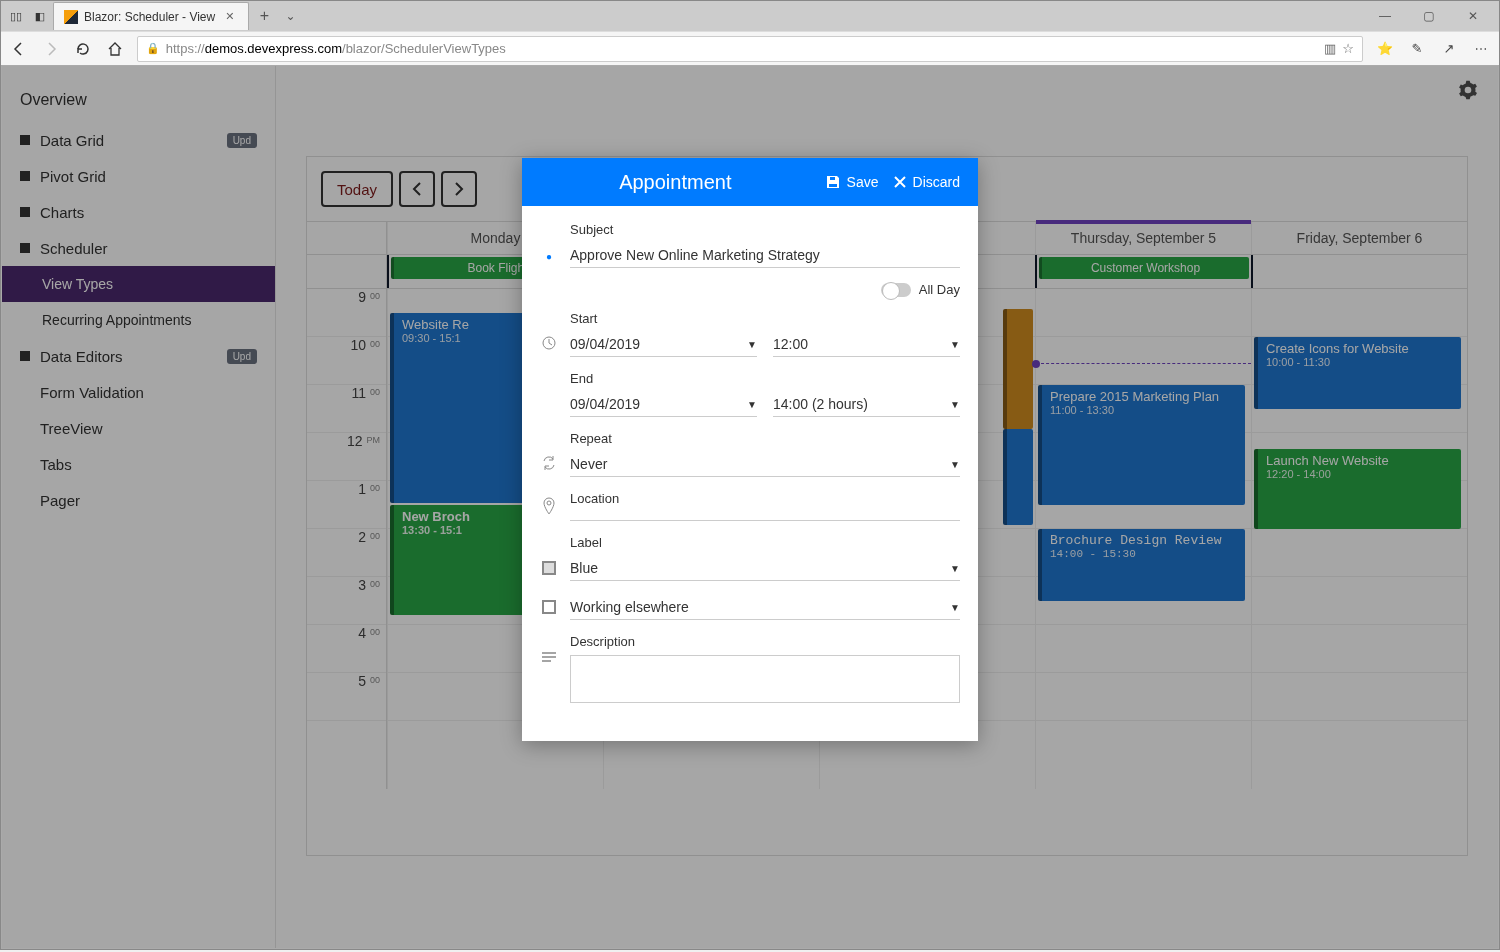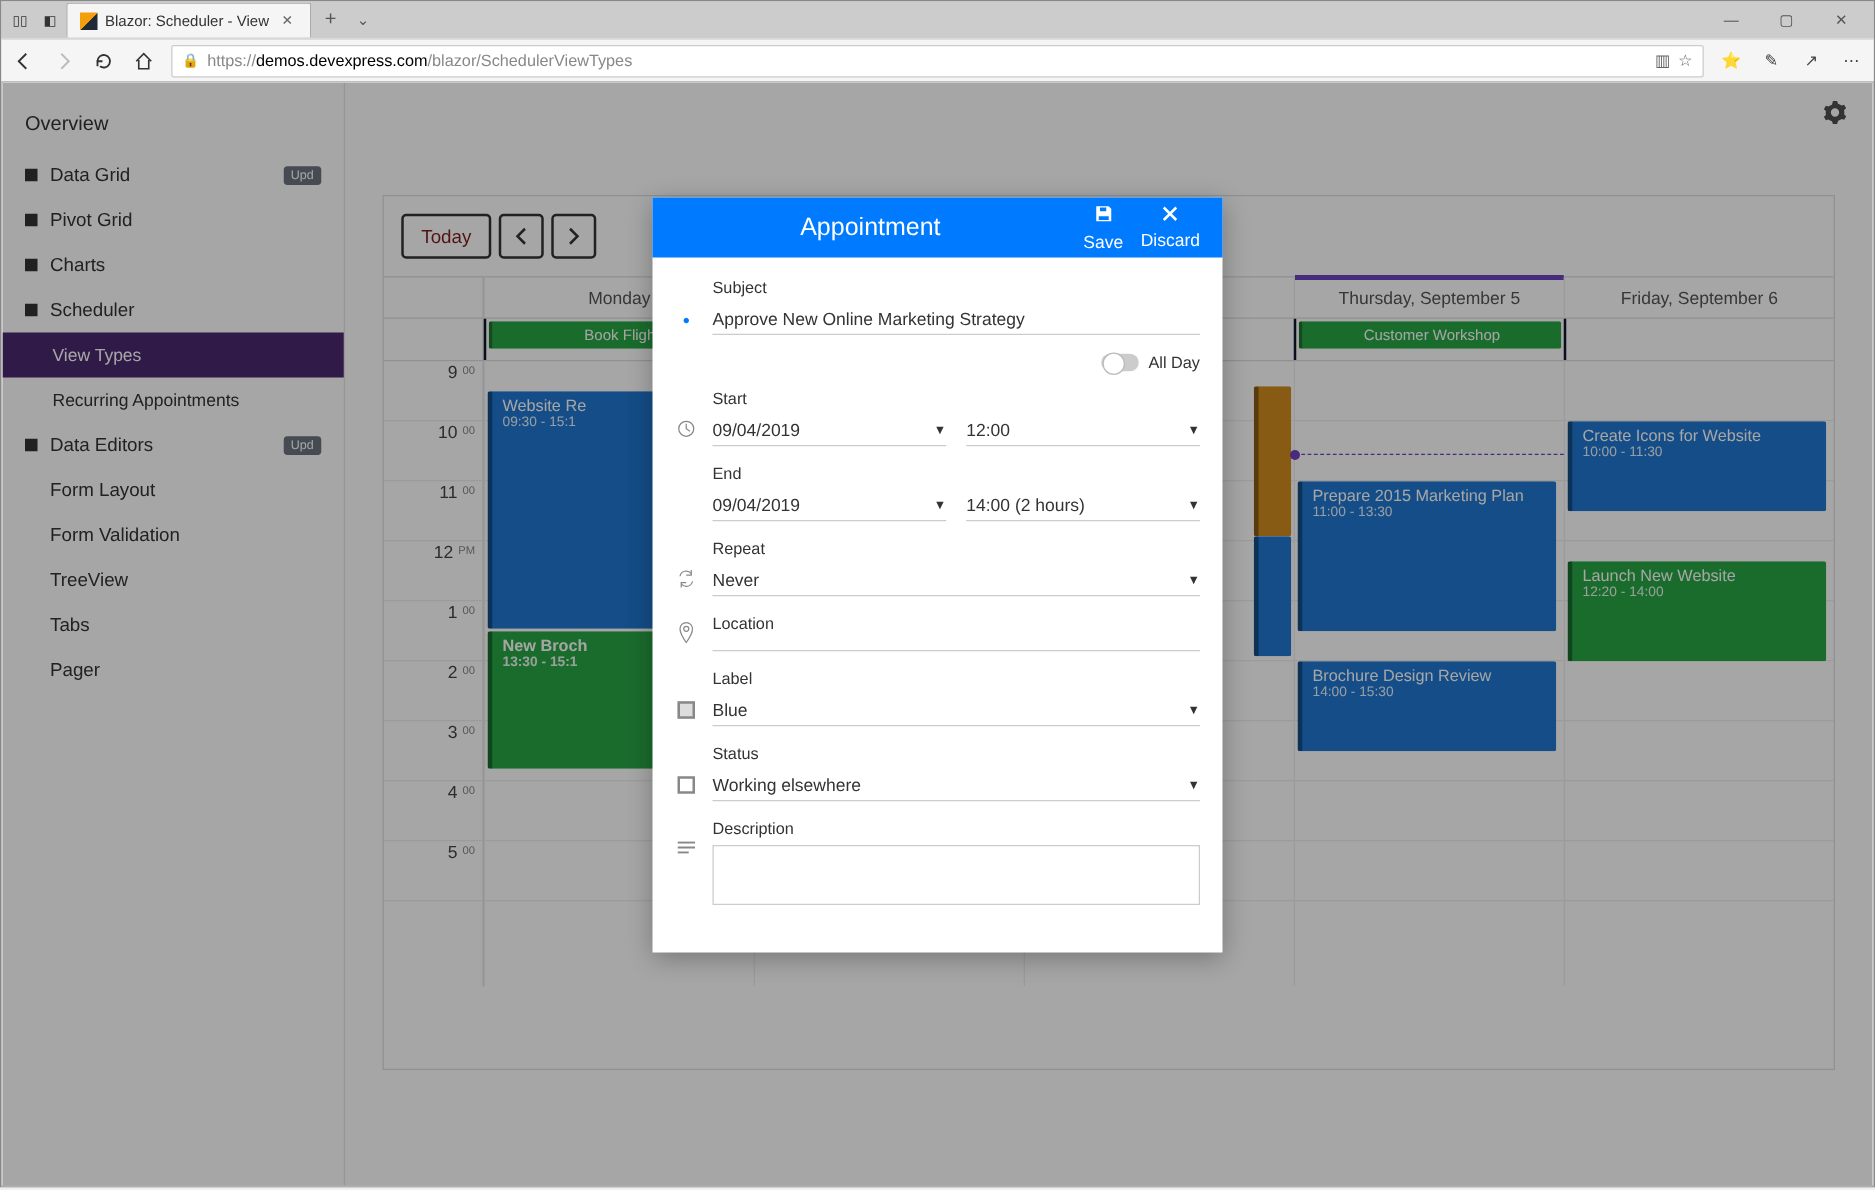--- a/index.html
+++ b/index.html
@@ -78,21 +78,21 @@
     .appt.green { background: #28a745; }
     .appt.orange { background: #d08c1f; }
 
     .time-marker { position: absolute; left: 0; right: 0; border-top: 1px dashed #6f42c1; z-index: 3; }
     .time-marker .dot { position: absolute; left: -4px; top: -4px; width: 8px; height: 8px; background: #6f42c1; border-radius: 50%; }
 
     
     .modal { position: absolute; top: 92px; left: 50%; transform: translateX(-50%); width: 456px; background: #fff; z-index: 20; box-shadow: 0 4px 20px rgba(0,0,0,0.3); }
     .modal-head { background: #007bff; color: #fff; height: 48px; display: flex; align-items: center; padding: 0 18px; }
     .modal-title { font-size: 20px; font-weight: 400; flex: 1; text-align: center; }
-    .modal-act { display: flex; align-items: center; gap: 6px; font-size: 14px; margin-left: 14px; cursor: pointer; flex-direction: column; }
+    .modal-act { display: flex; align-items: center; gap: 6px; font-size: 14px; margin-left: 14px; cursor: pointer; }
     .modal-body { padding: 16px 18px 24px 18px; }
     .field-row { display: flex; align-items: flex-end; gap: 12px; margin-bottom: 14px; }
     .field-icon { width: 18px; flex-shrink: 0; color: #888; font-size: 14px; display: flex; justify-content: center; padding-bottom: 6px; }
     .field-icon.dot::before { content: "●"; color: #007bff; font-size: 10px; }
     .field-col { flex: 1; }
     .field-label { font-size: 13px; color: #333; font-weight: 500; margin-bottom: 6px; }
     .field-input { width: 100%; border: none; border-bottom: 1px solid #ccc; padding: 4px 0; font-size: 14px; color: #333; background: transparent; display: flex; align-items: center; justify-content: space-between; }
     .field-input .caret { font-size: 10px; color: #333; }
     .two-col { display: flex; gap: 16px; }
     .two-col .field-input { flex: 1; }
@@ -196,24 +196,20 @@
         <div class="side-item side-sub">
           <span>Recurring Appointments</span>
         </div>
         <div class="side-item">
           <span class="sq"></span>
             <span>Data Editors</span>
           <span class="badge">Upd</span>
         </div>
         <div class="side-item">
           <span class="sq blank"></span>
-            <span>Form Layout</span>
-        </div>
-        <div class="side-item">
-          <span class="sq blank"></span>
             <span>Form Validation</span>
         </div>
         <div class="side-item">
           <span class="sq blank"></span>
             <span>TreeView</span>
         </div>
         <div class="side-item">
           <span class="sq blank"></span>
             <span>Tabs</span>
         </div>
@@ -370,21 +366,21 @@
                   <div class="slot"></div>
                   <div class="slot"></div>
                   <div class="slot"></div>
                   <div class="slot"></div>
                   <div class="slot"></div>
                   <div class="slot"></div>
                 <div class="appt blue" style="top:96px;height:120px;">
                   <div class="title">Prepare 2015 Marketing Plan</div>
                   <div class="time">11:00 - 13:30</div>
                 </div>
-                <div class="appt blue" style="top:240px;height:72px;">
+                <div class="appt blue" style="top:240px;height:72px;font-family:Liberation Mono, monospace;">
                   <div class="title">Brochure Design Review</div>
                   <div class="time">14:00 - 15:30</div>
                 </div>
                 <div class="time-marker" style="top:74px;">
                     <div class="dot"></div>
                   </div>
               </div>
 
               <div class="day-col">
                 <div class="slot"></div>
@@ -527,21 +523,20 @@
                 <span class="caret">▼</span>
               </div>
           </div>
         </div>
 
         <div class="field-row">
           <div class="field-icon">
               <div class="sq-icon"></div>
             </div>
           <div class="field-col">
-            <div class="field-label">Status</div>
             <div class="field-input">
                 <span>Working elsewhere</span>
                 <span class="caret">▼</span>
               </div>
           </div>
         </div>
 
         <div class="field-row" style="align-items:flex-start;">
           <div class="field-icon" style="padding-top:18px;">
             <svg width="14" height="10" viewBox="0 0 14 10">

